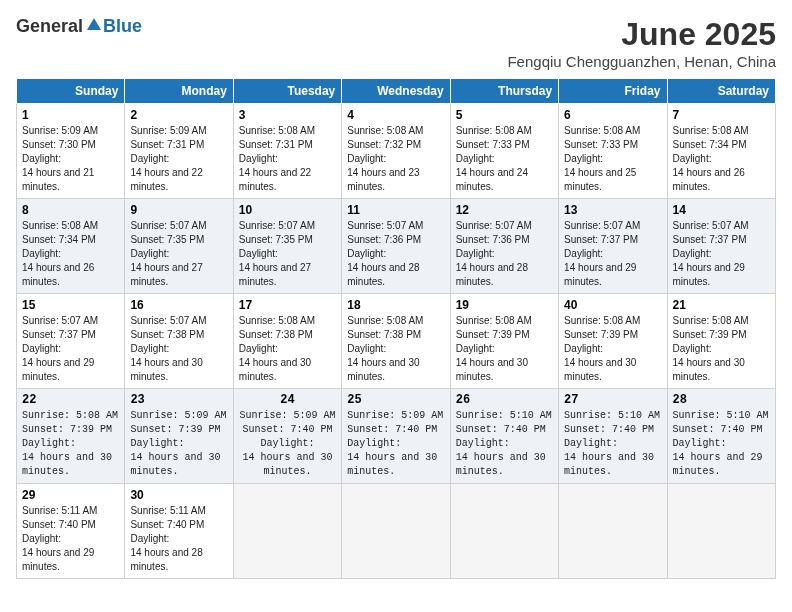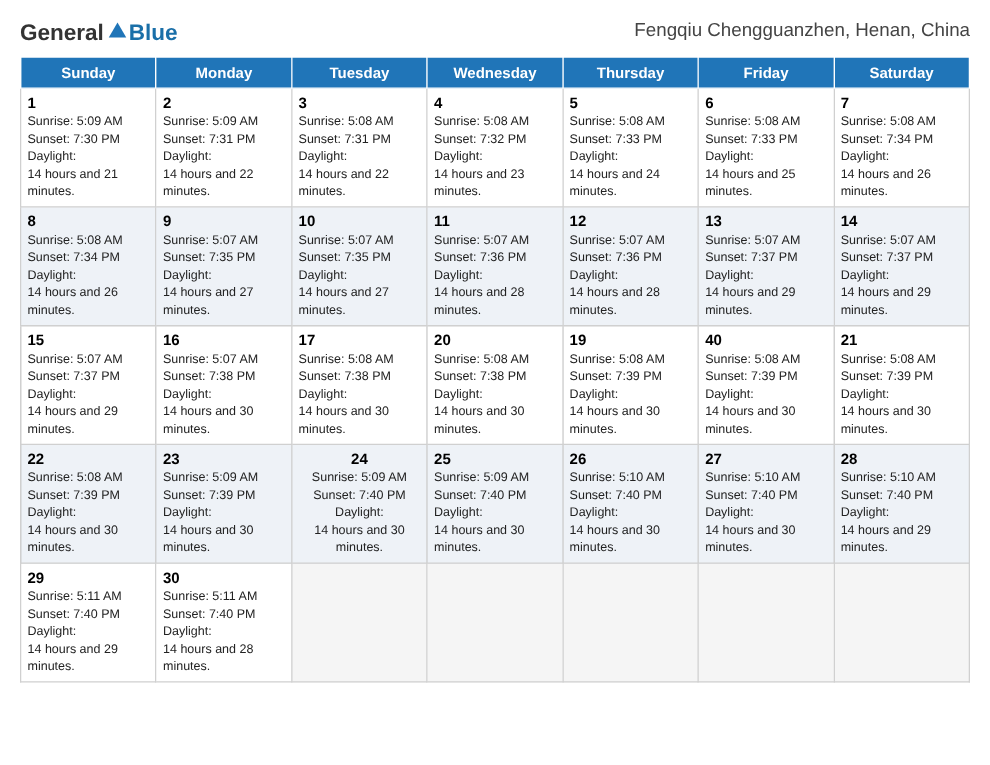--- a/index.html
+++ b/index.html
@@ -48,21 +48,21 @@
       color: #444;
     }
     .calendar {
       width: 100%;
       border-collapse: collapse;
       font-size: 10.5px;
     }
     .calendar th {
       background: #2075b8;
       color: #fff;
-      text-align: center;
+      text-align: right;
       padding: 5px 6px;
       font-size: 12px;
       font-weight: bold;
       border: 1px solid #fff;
     }
     .calendar td {
       vertical-align: top;
       padding: 4px 5px;
       border: 1px solid #d0d0d0;
       width: 108px;
@@ -94,20 +94,21 @@
   <div class="logo">
     <div class="logo-row">
       <span class="logo-general">General</span>
       <svg width="18" height="18" viewBox="0 0 18 18" style="margin-left:2px;margin-top:-4px;">
         <polygon points="9,2 16,14 2,14" fill="#2075b8"></polygon>
       </svg>
     </div>
     <span class="logo-blue">Blue</span>
   </div>
   <div class="title-block">
+    <div class="month-title">June 2025</div>
     <div class="location-title">Fengqiu Chengguanzhen, Henan, China</div>
   </div>
 </div>
 
 <table class="calendar">
   <thead>
     <tr>
     <th>Sunday</th>
         <th>Monday</th>
         <th>Tuesday</th>
@@ -185,37 +186,37 @@
         </td>
         <td>
           <span class="day-num">16</span>
           <div class="day-info">Sunrise: 5:07 AM<br>Sunset: 7:38 PM<br>Daylight: <br>14 hours and 30 minutes.</div>
         </td>
         <td>
           <span class="day-num">17</span>
           <div class="day-info">Sunrise: 5:08 AM<br>Sunset: 7:38 PM<br>Daylight: <br>14 hours and 30 minutes.</div>
         </td>
         <td>
-          <span class="day-num">20</span>
+          <span class="day-num">18</span>
           <div class="day-info">Sunrise: 5:08 AM<br>Sunset: 7:38 PM<br>Daylight: <br>14 hours and 30 minutes.</div>
         </td>
         <td>
           <span class="day-num">19</span>
           <div class="day-info">Sunrise: 5:08 AM<br>Sunset: 7:39 PM<br>Daylight: <br>14 hours and 30 minutes.</div>
         </td>
         <td>
           <span class="day-num">40</span>
           <div class="day-info">Sunrise: 5:08 AM<br>Sunset: 7:39 PM<br>Daylight: <br>14 hours and 30 minutes.</div>
         </td>
         <td>
           <span class="day-num">21</span>
           <div class="day-info">Sunrise: 5:08 AM<br>Sunset: 7:39 PM<br>Daylight: <br>14 hours and 30 minutes.</div>
         </td>
       </tr>
-      <tr style="background: #a3a3a3;">
+      <tr style="background: #a3a3a3; font-family: Liberation Mono, monospace;">
         <td style="background: rgb(238, 242, 247);">
           <span class="day-num">22</span>
           <div class="day-info">Sunrise: 5:08 AM<br>Sunset: 7:39 PM<br>Daylight: <br>14 hours and 30 minutes.</div>
         </td>
         <td style="background: rgb(238, 242, 247);">
           <span class="day-num">23</span>
           <div class="day-info">Sunrise: 5:09 AM<br>Sunset: 7:39 PM<br>Daylight: <br>14 hours and 30 minutes.</div>
         </td>
         <td style="background: rgb(238, 242, 247); text-align: center;">
           <span class="day-num">24</span>

